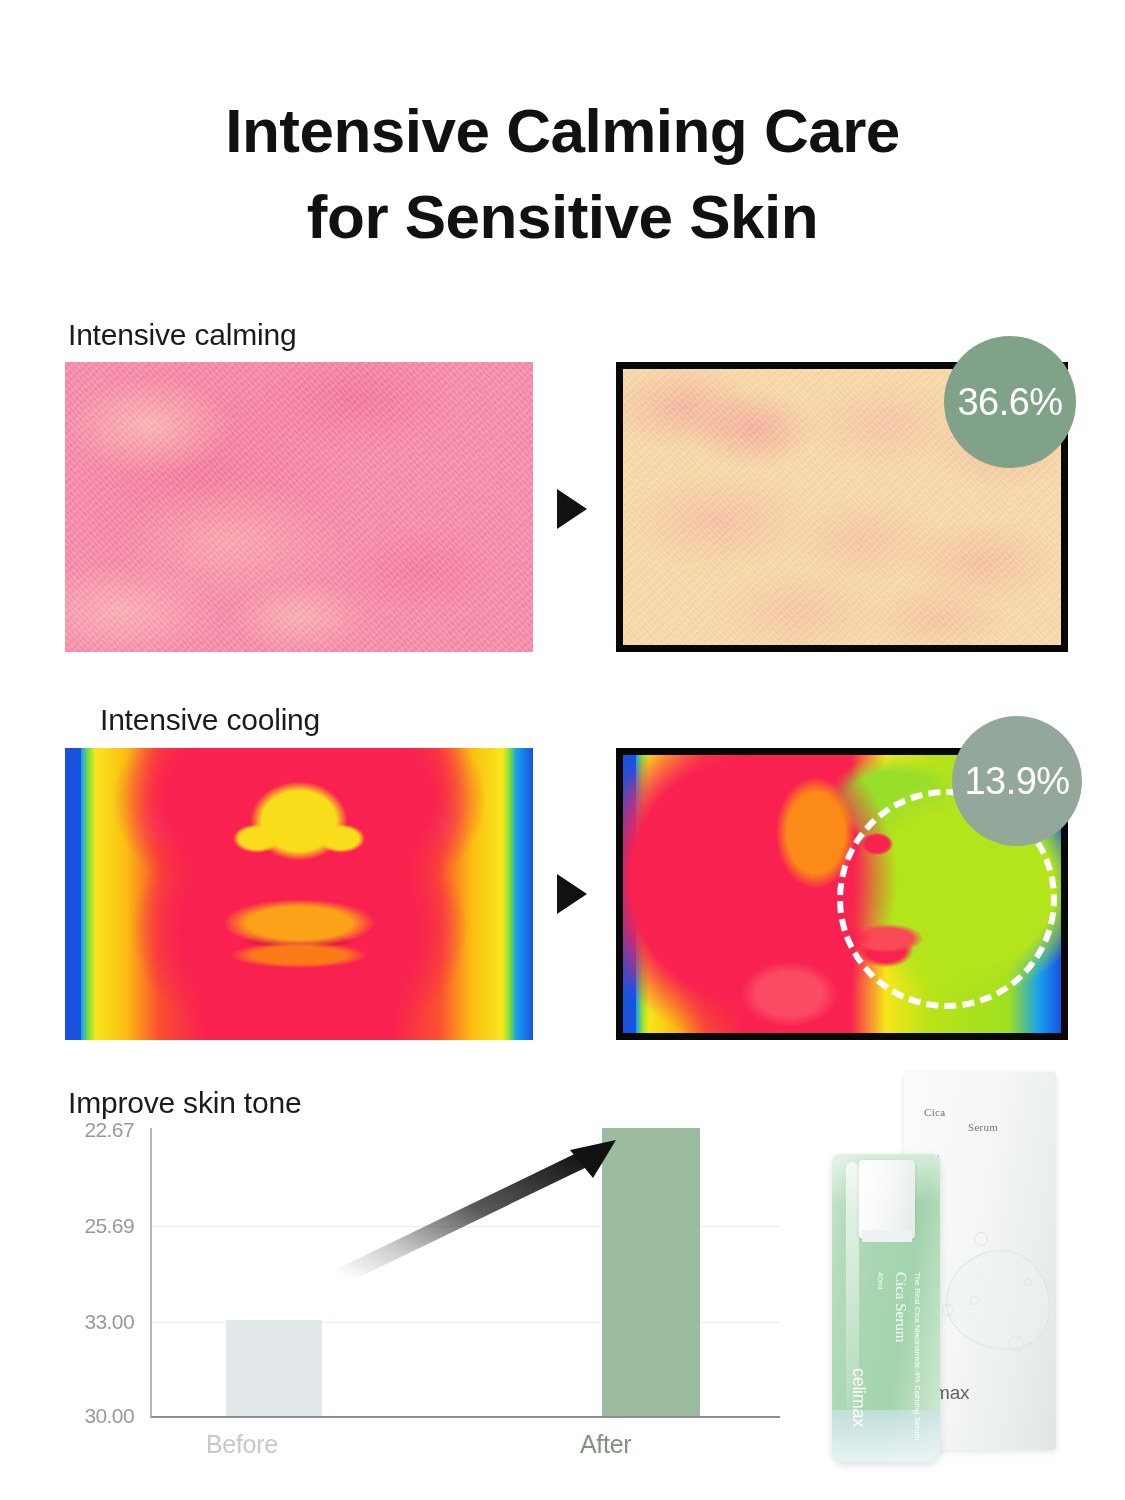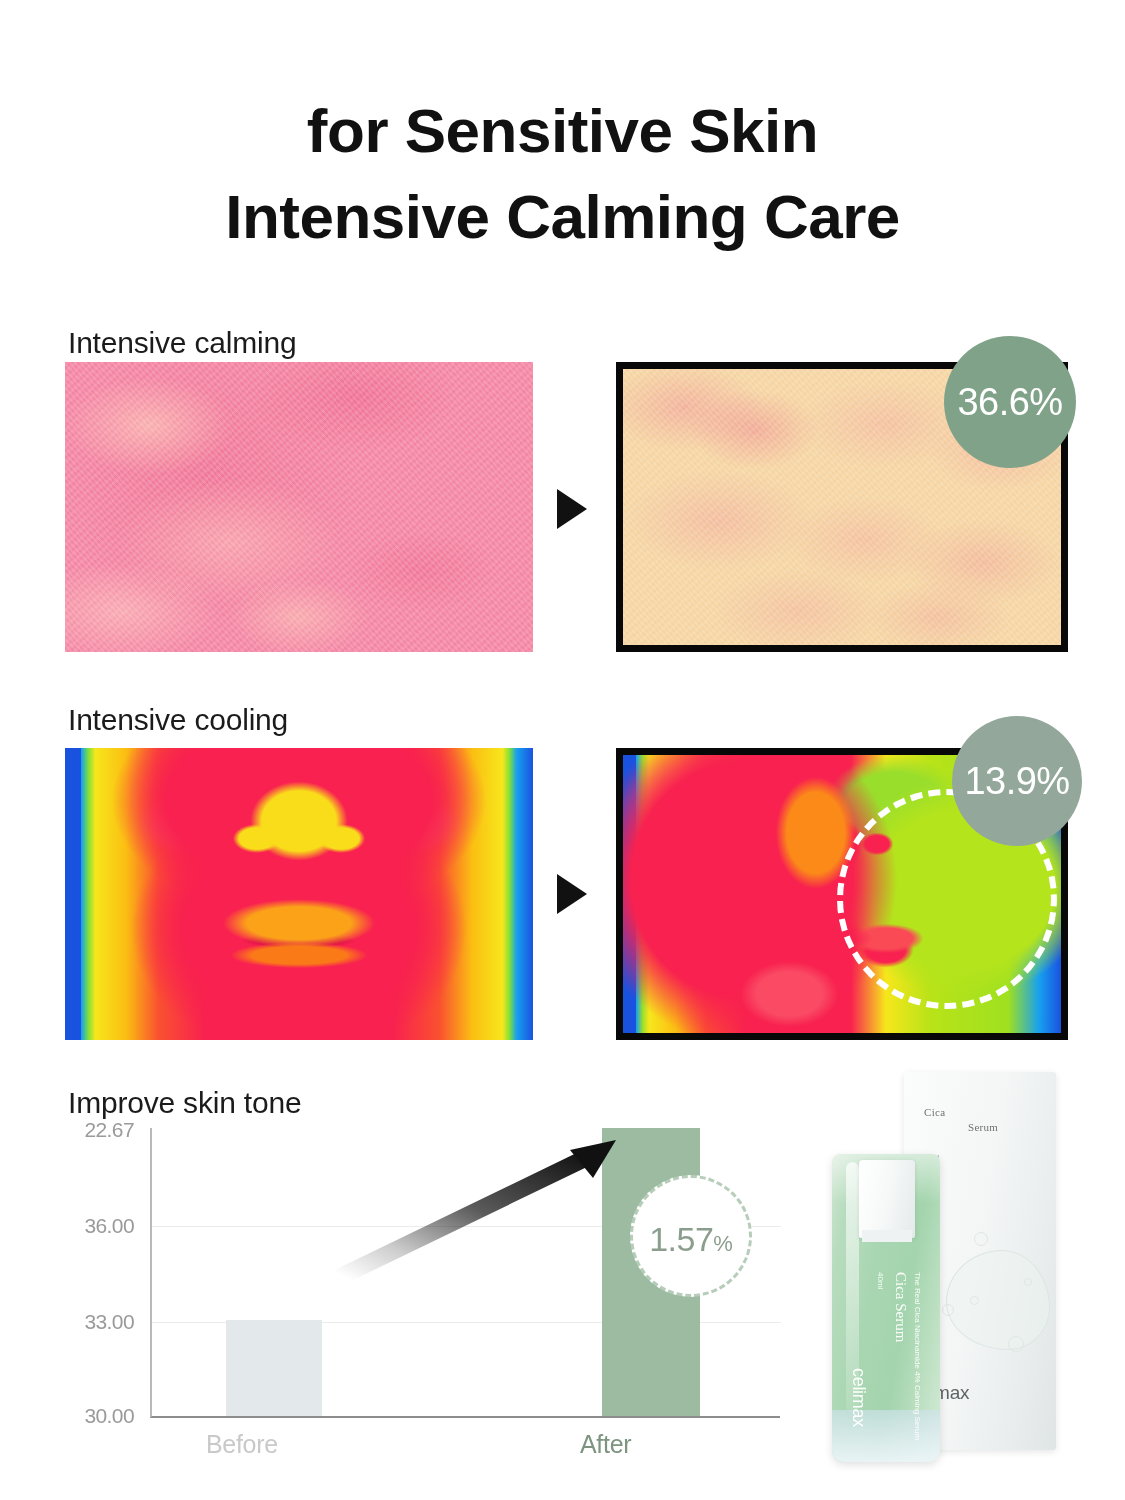--- a/index.html
+++ b/index.html
@@ -36,22 +36,22 @@
 
   
   .section-label {
     position: absolute;
     left: 68px;
     font-size: 30px;
     color: #1b1b1b;
     font-weight: 400;
     letter-spacing: -0.2px;
   }
-  #label-calming { top: 326px; }
-  #label-cooling { top: 703px; }
+  #label-calming { top: 318px; }
+  #label-cooling { top: 703px; margin-left: 32px; }
   #label-skintone { top: 1086px; }
 
   
   .compare-row { position: absolute; left: 0; width: 1125px; }
   #row-calming { top: 362px; height: 290px; }
   #row-cooling { top: 748px; height: 292px; }
 
   .panel {
     position: absolute;
     top: 0;
@@ -385,22 +385,22 @@
   #bottle-name   { left: 60px; top: 118px; font-size: 15px; font-family: "Liberation Serif", serif; opacity: .95; }
   #bottle-desc   { left: 78px; top: 118px; font-size: 8px; opacity: .92; line-height: 1.9; }
   #bottle-brand  { left: 16px; top: 214px; font-size: 18px; opacity: .97; letter-spacing: -.3px; }
 </style>
 </head>
 <body>
 
 <div class="page">
 
   <div class="title-block">
+    <span class="title-line">Intensive Calming Care</span>
     <span class="title-line">for Sensitive Skin</span>
-    <span class="title-line">Intensive Calming Care</span>
   </div>
 
   <div class="section-label" id="label-calming">Intensive calming</div>
 
   <div class="compare-row" id="row-calming">
     <div class="panel before">
       <div class="panel-media skin-before"></div>
       <div class="grain"></div>
     </div>
     <div class="panel after">
@@ -428,21 +428,21 @@
   <div class="arrow-sep" id="arrow-cooling"></div>
 
   <div class="badge" id="badge-cooling">13.9%</div>
 
   <div class="section-label" id="label-skintone">Improve skin tone</div>
 
   <div class="chart">
 
     <div class="y-axis-labels">
       <div class="y-tick" style="top:2px">22.67</div>
-      <div class="y-tick" style="top:98px">36.00</div>
+      <div class="y-tick" style="top:98px">25.69</div>
       <div class="y-tick" style="top:194px">33.00</div>
       <div class="y-tick" style="top:288px">30.00</div>
     </div>
 
     <div class="plot">
       <div class="gridline" style="top:98px"></div>
       <div class="gridline" style="top:194px"></div>
 
       <div class="bar" id="bar-before" style="height:96px"></div>
       <div class="bar" id="bar-after" style="height:288px"></div>
@@ -460,24 +460,20 @@
       <path d="M 192 148 L 440 28" stroke="url(#arrowFade)" stroke-width="17" fill="none" stroke-linecap="round"></path>
       <path d="M 466 12 L 420 22 L 443 50 Z" fill="#111111"></path>
     </svg>
 
     <div class="x-labels">
       <div class="x-label" id="xlabel-before">Before</div>
       <div class="x-label" id="xlabel-after">After</div>
     </div>
   </div>
 
-  <div class="callout">
-    <span class="callout-value">1.57</span>
-      <span class="callout-unit">%</span>
-  </div>
 
   <div class="product">
 
     <div class="product-box">
       <div class="box-text" id="box-name1">Cica</div>
       <div class="box-text" id="box-name2">Serum</div>
       <div class="box-text" id="box-vol">40ml</div>
       <div class="box-blob"></div>
       <div class="box-bubble" style="left:70px;  top:160px; width:14px; height:14px;"></div>
       <div class="box-bubble" style="left:38px;  top:232px; width:12px; height:12px;"></div>

